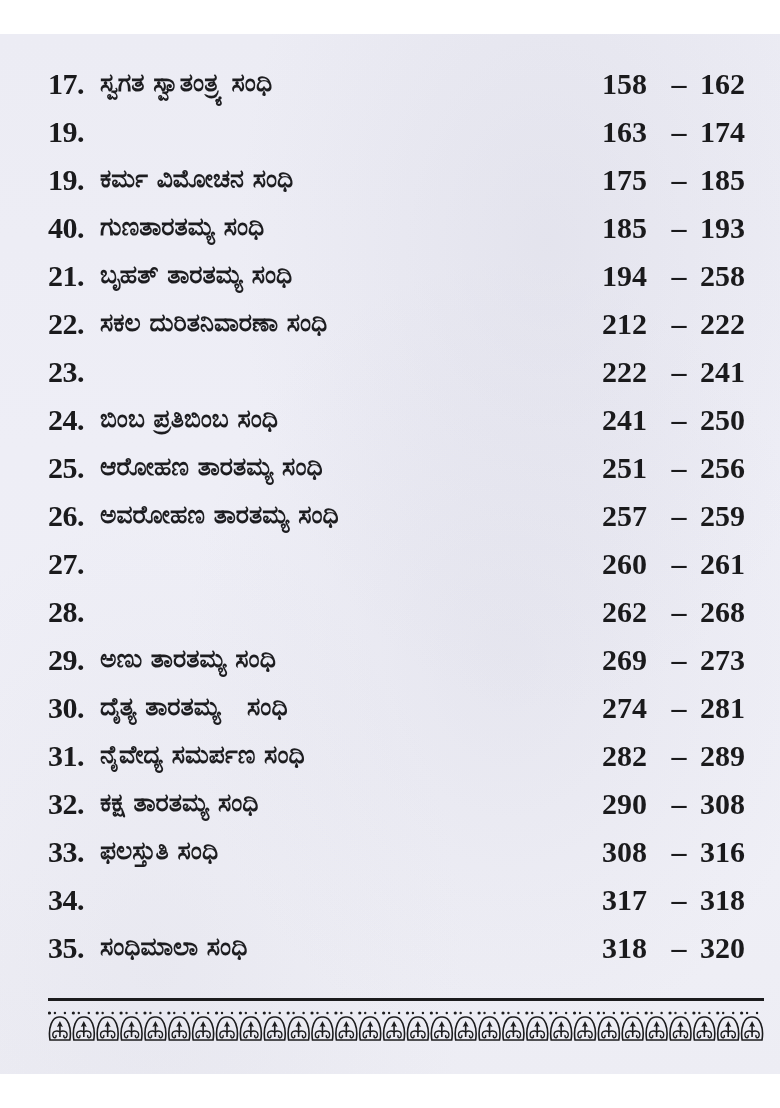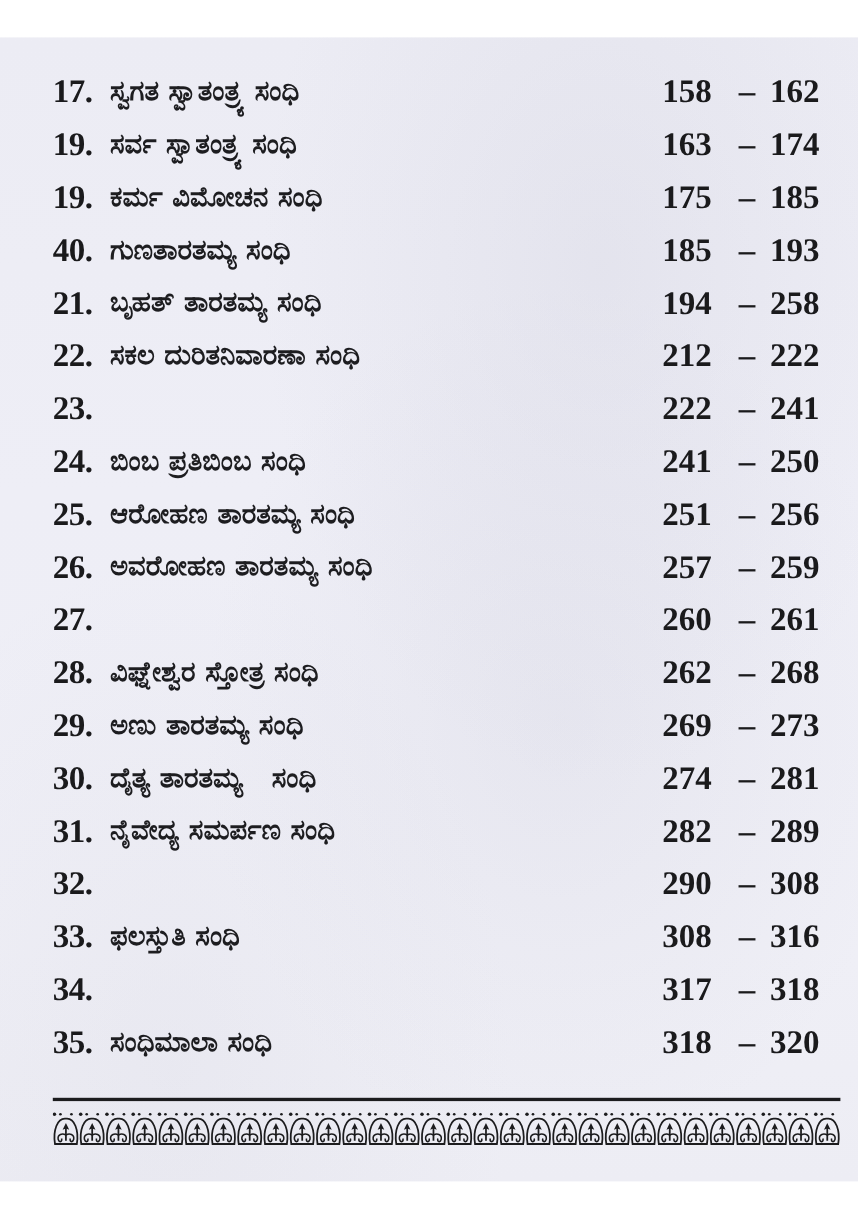--- a/index.html
+++ b/index.html
@@ -113,21 +113,20 @@
     <span class="toc-title">ಸ್ವಗತ ಸ್ವಾತಂತ್ರ್ಯ ಸಂಧಿ</span>
     <span class="toc-pages">
       <span class="pg-start">158</span>
       <span class="pg-dash">–</span>
       <span class="pg-end">162</span>
     </span>
   </div>
 
   <div class="toc-row">
     <span class="toc-num">19.</span>
-    <span class="toc-title">ಸರ್ವ ಸ್ವಾತಂತ್ರ್ಯ ಸಂಧಿ</span>
     <span class="toc-pages">
       <span class="pg-start">163</span>
       <span class="pg-dash">–</span>
       <span class="pg-end">174</span>
     </span>
   </div>
 
   <div class="toc-row">
     <span class="toc-num">19.</span>
     <span class="toc-title">ಕರ್ಮ ವಿಮೋಚನ ಸಂಧಿ</span>
@@ -211,21 +210,20 @@
     <span class="toc-num">27.</span>
     <span class="toc-pages">
       <span class="pg-start">260</span>
       <span class="pg-dash">–</span>
       <span class="pg-end">261</span>
     </span>
   </div>
 
   <div class="toc-row">
     <span class="toc-num">28.</span>
-    <span class="toc-title">ವಿಘ್ನೇಶ್ವರ ಸ್ತೋತ್ರ ಸಂಧಿ</span>
     <span class="toc-pages">
       <span class="pg-start">262</span>
       <span class="pg-dash">–</span>
       <span class="pg-end">268</span>
     </span>
   </div>
 
   <div class="toc-row">
     <span class="toc-num">29.</span>
     <span class="toc-title">ಅಣು ತಾರತಮ್ಯ ಸಂಧಿ</span>
@@ -251,20 +249,21 @@
     <span class="toc-title">ನೈವೇದ್ಯ ಸಮರ್ಪಣ ಸಂಧಿ</span>
     <span class="toc-pages">
       <span class="pg-start">282</span>
       <span class="pg-dash">–</span>
       <span class="pg-end">289</span>
     </span>
   </div>
 
   <div class="toc-row">
     <span class="toc-num">32.</span>
+    <span class="toc-title">ಕಕ್ಷ ತಾರತಮ್ಯ ಸಂಧಿ</span>
     <span class="toc-pages">
       <span class="pg-start">290</span>
       <span class="pg-dash">–</span>
       <span class="pg-end">308</span>
     </span>
   </div>
 
   <div class="toc-row">
     <span class="toc-num">33.</span>
     <span class="toc-title">ಫಲಸ್ತುತಿ ಸಂಧಿ</span>

